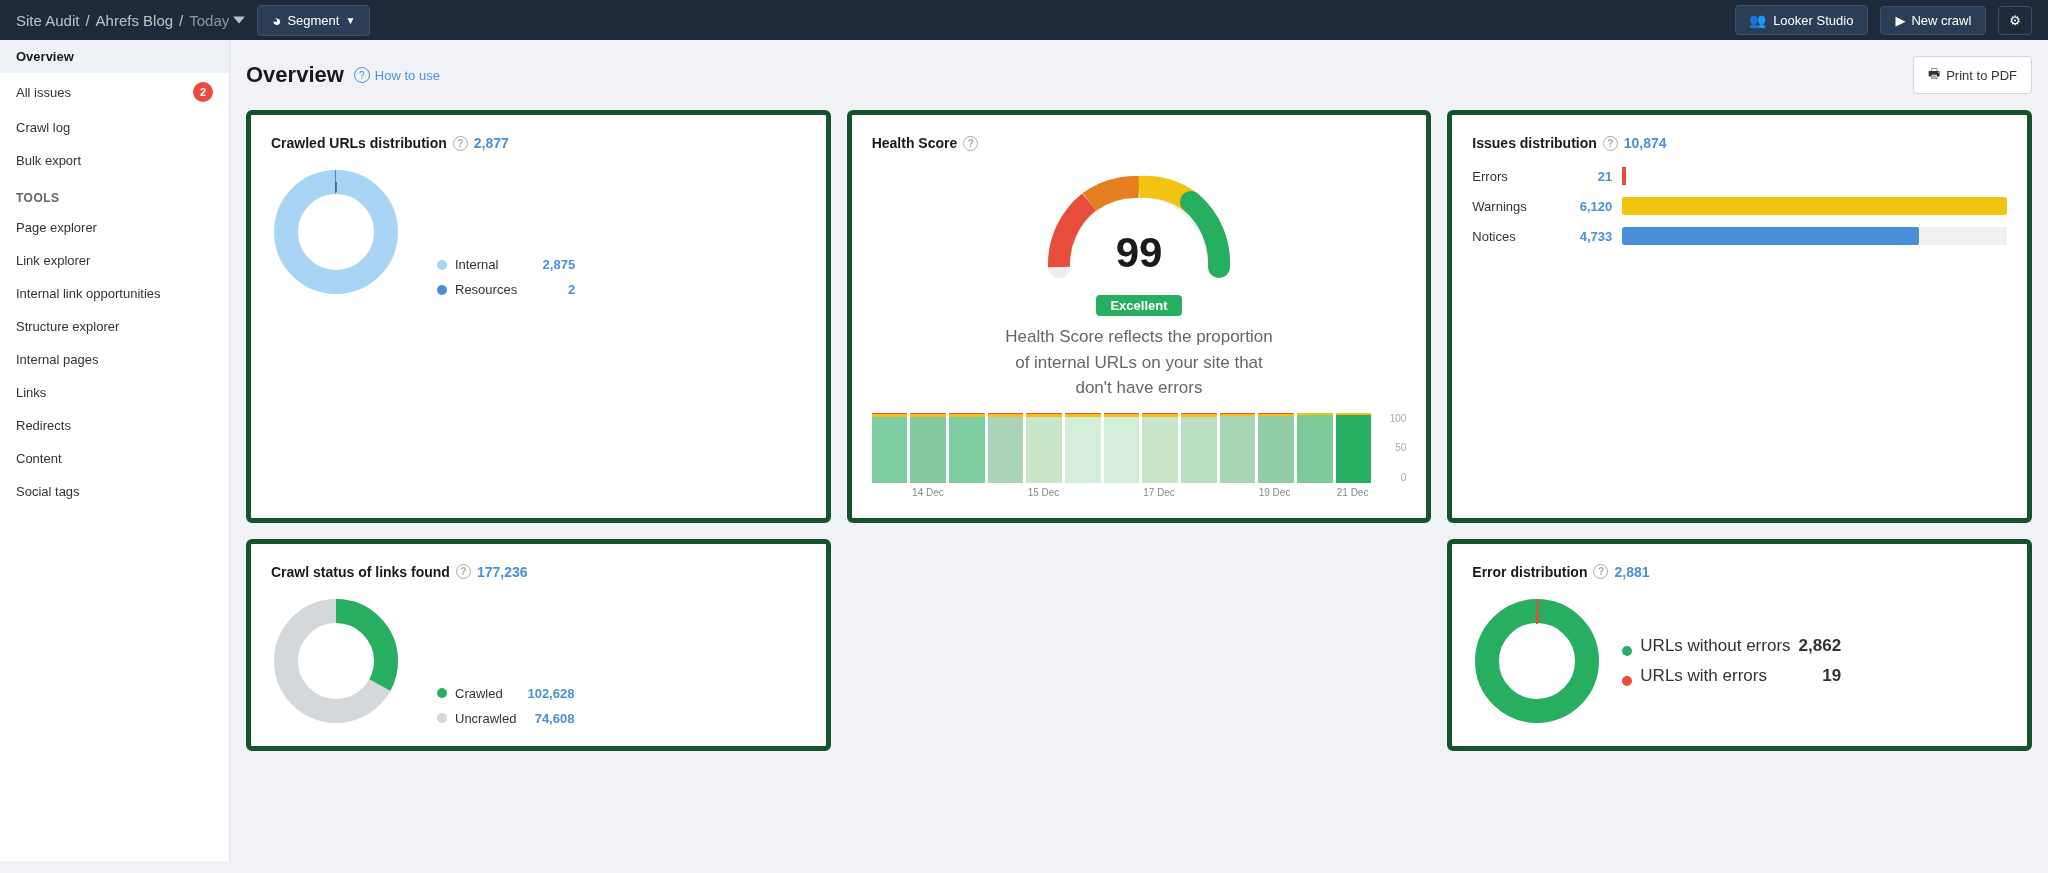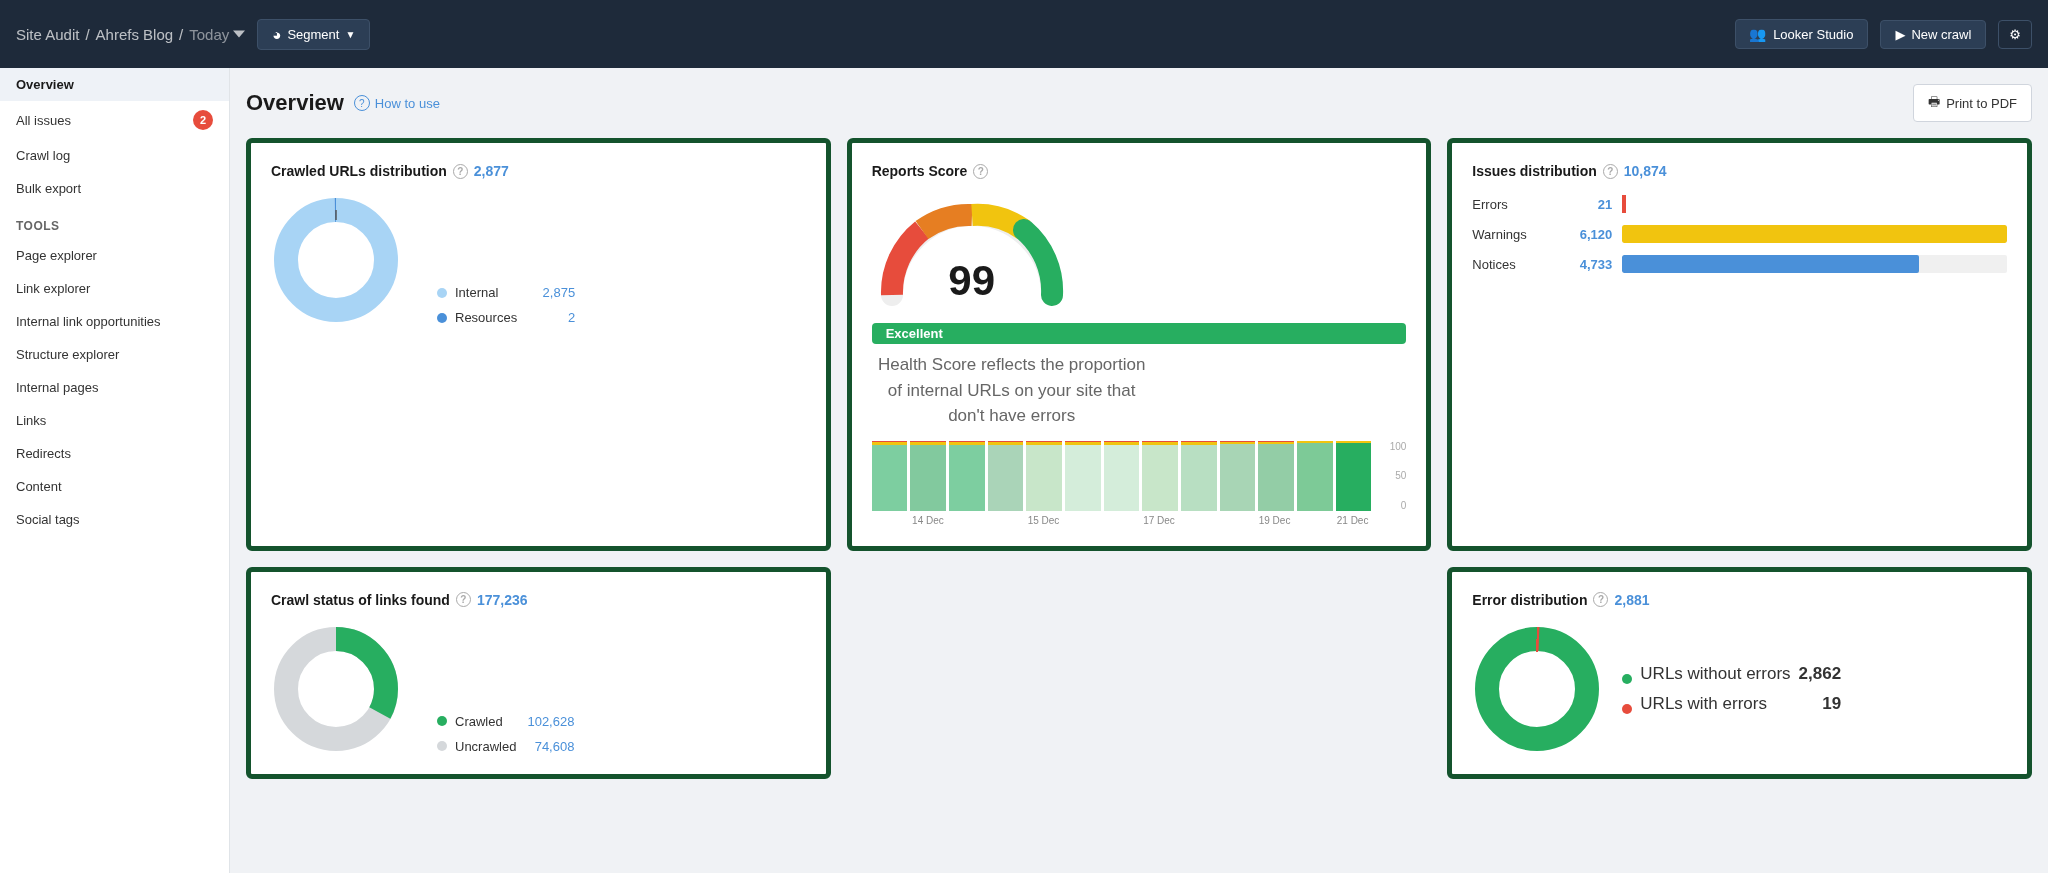--- a/index.html
+++ b/index.html
@@ -5,21 +5,21 @@
     * { box-sizing: border-box; margin: 0; padding: 0; }
     body { font-family: -apple-system, BlinkMacSystemFont, 'Segoe UI', sans-serif; font-size: 13px; background: #f0f2f5; color: #333; }
 
     
     .topnav {
       background: #1e2a3a;
       color: #fff;
       display: flex;
       align-items: center;
       padding: 16px 16px;
-      height: 68px;
+      height: 40px;
       gap: 12px;
     }
     .topnav-breadcrumb { font-size: 15px; font-weight: 500; color: #fff; display: flex; align-items: center; gap: 6px; }
     .topnav-breadcrumb span { opacity: 0.7; }
     .topnav-breadcrumb .today { display: flex; align-items: center; gap: 4px; cursor: pointer; }
     .topnav-breadcrumb .today svg { width: 12px; height: 12px; fill: #fff; }
     .segment-btn {
       background: #2c3e55;
       border: 1px solid #3d5068;
       color: #fff;
@@ -156,21 +156,21 @@
       color: #aaa;
       cursor: pointer;
       flex-shrink: 0;
     }
 
     
     .donut-container { display: flex; align-items: flex-end; gap: 36px; }
     .donut-legend { display: flex; flex-direction: column; gap: 10px; }
     .legend-item { display: flex; align-items: center; gap: 8px; font-size: 13px; }
     .legend-dot { width: 10px; height: 10px; border-radius: 50%; flex-shrink: 0; }
-    .legend-value { color: #4a90d9; font-weight: 400; margin-left: auto; min-width: 50px; text-align: right; }
+    .legend-value { color: #4a90d9; font-weight: 700; margin-left: auto; min-width: 50px; text-align: right; }
 
     
     .donut-svg { flex-shrink: 0; }
     .gauge-container { position: relative; width: 200px; height: 120px; margin-bottom: 8px; }
     .gauge-score {
       position: absolute;
       bottom: 10px;
       left: 50%;
       transform: translateX(-50%);
       font-size: 42px;
@@ -327,25 +327,25 @@
               <div class="legend-dot" style="background:#4a90d9;"></div>
               <span>Resources</span>
               <span class="legend-value">2</span>
             </div>
           </div>
         </div>
       </div>
 
       <div class="card">
         <div class="card-title">
-          <span>Reports Score</span>
+          <span>Health Score</span>
           <span class="help-icon">?</span>
         </div>
 
-        <div style="display:flex;flex-direction:column;">
+        <div style="display:flex;flex-direction:column;align-items:center;">
           <div class="gauge-container">
             <svg width="200" height="120" viewBox="0 0 200 120">
 
               <path d="M 20 100 A 80 80 0 0 1 180 100" fill="none" stroke="#eee" stroke-width="22" stroke-linecap="round"></path>
 
               <path d="M 20 100 A 80 80 0 0 1 50 35" fill="none" stroke="#e74c3c" stroke-width="22" stroke-linecap="butt"></path>
               <path d="M 50 35 A 80 80 0 0 1 100 20" fill="none" stroke="#e67e22" stroke-width="22" stroke-linecap="butt"></path>
               <path d="M 100 20 A 80 80 0 0 1 152 35" fill="none" stroke="#f1c40f" stroke-width="22" stroke-linecap="butt"></path>
               <path d="M 152 35 A 80 80 0 0 1 180 100" fill="none" stroke="#27ae60" stroke-width="22" stroke-linecap="round"></path>
             </svg>

